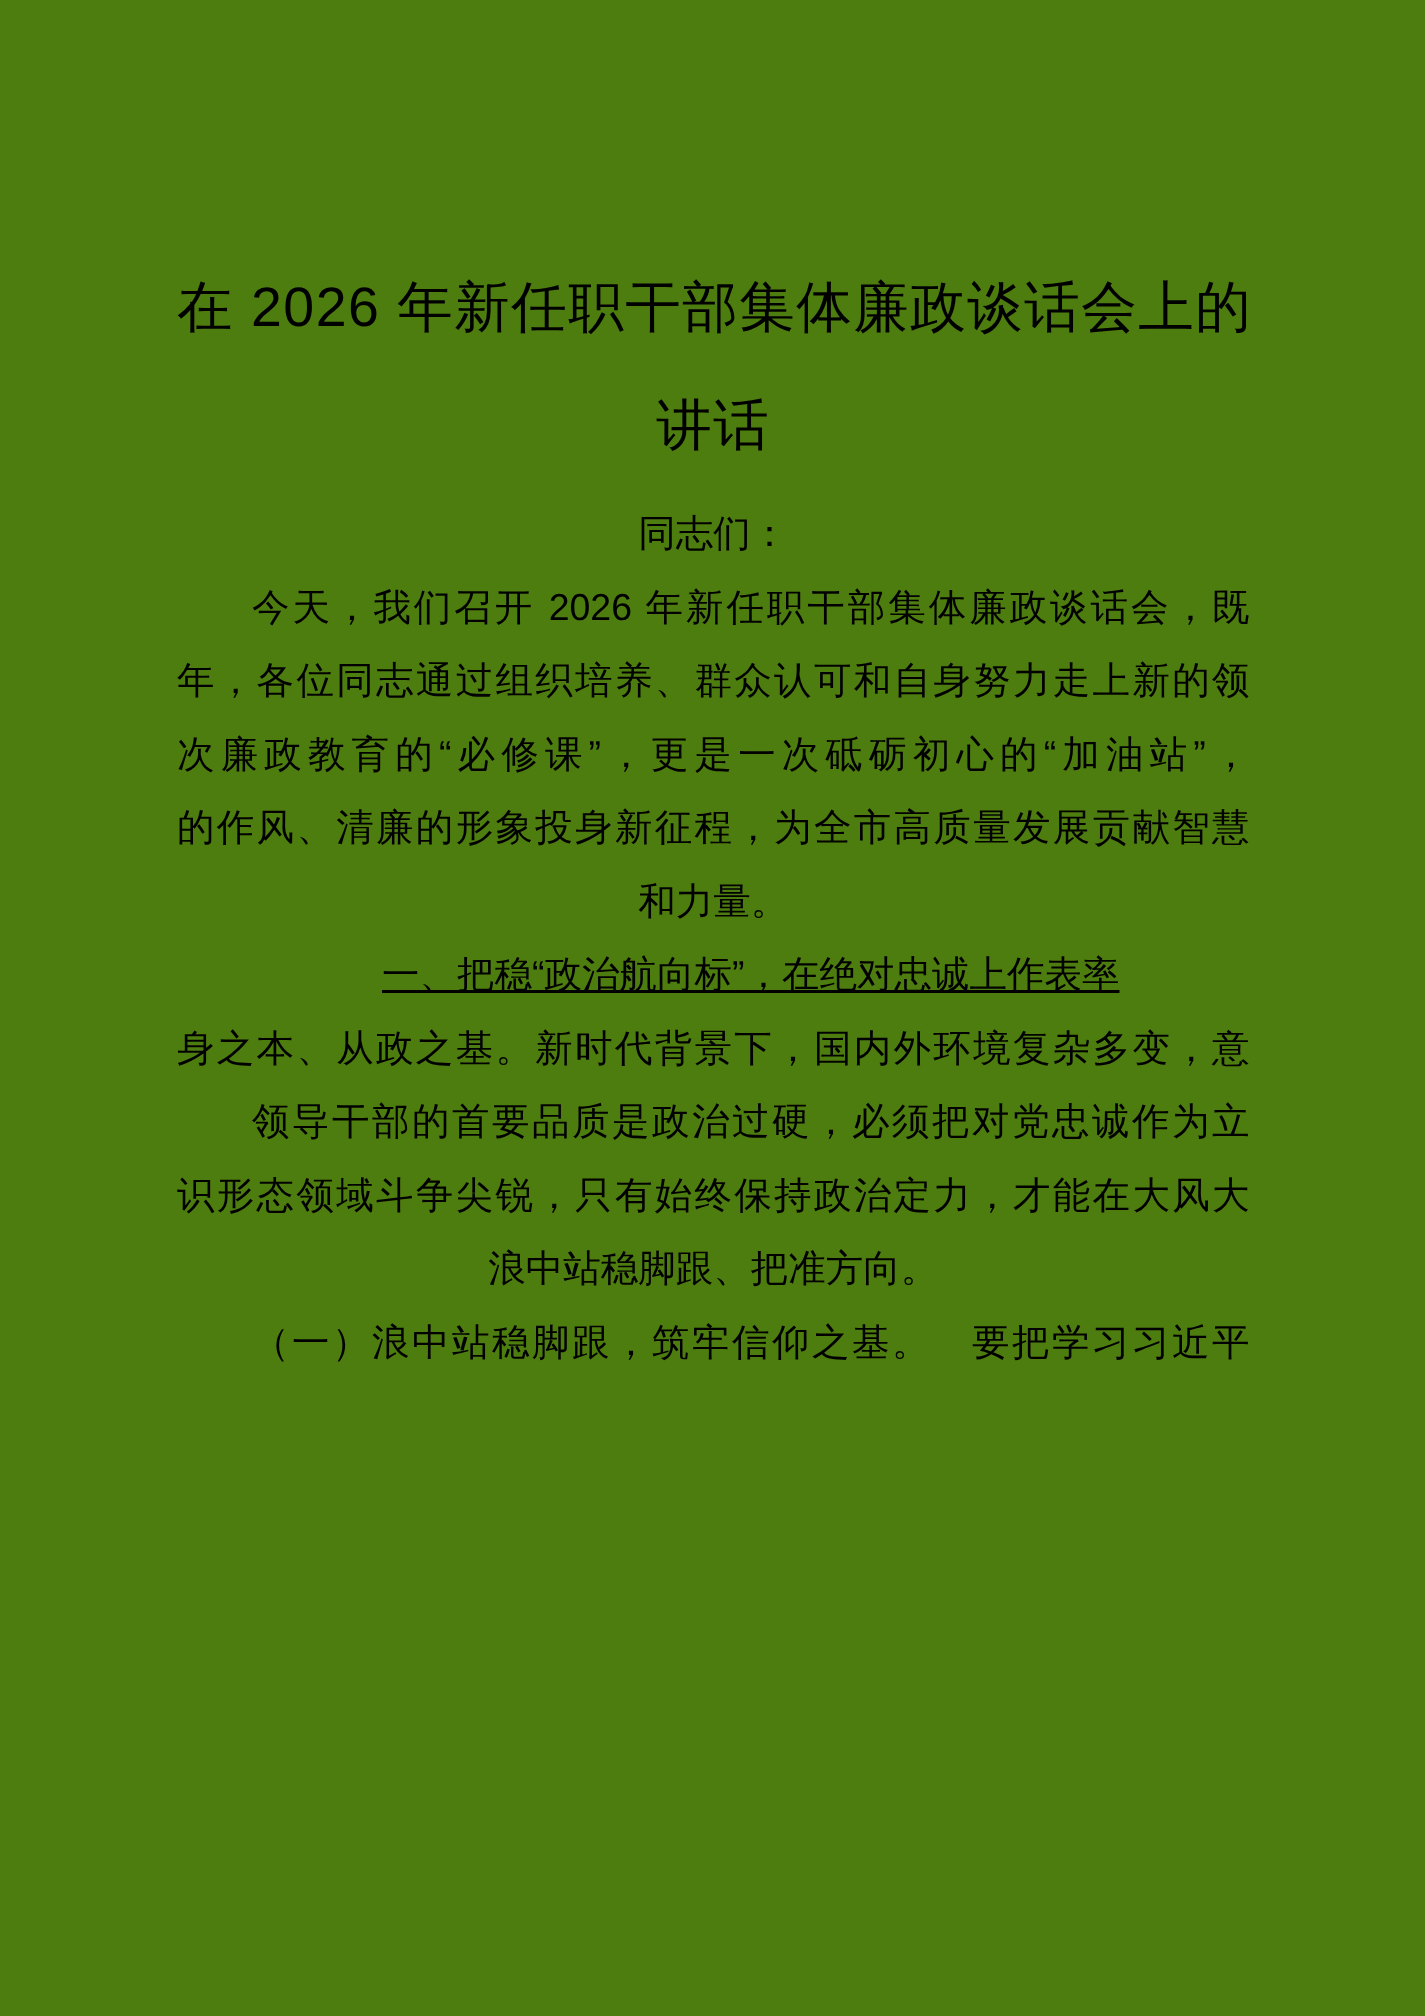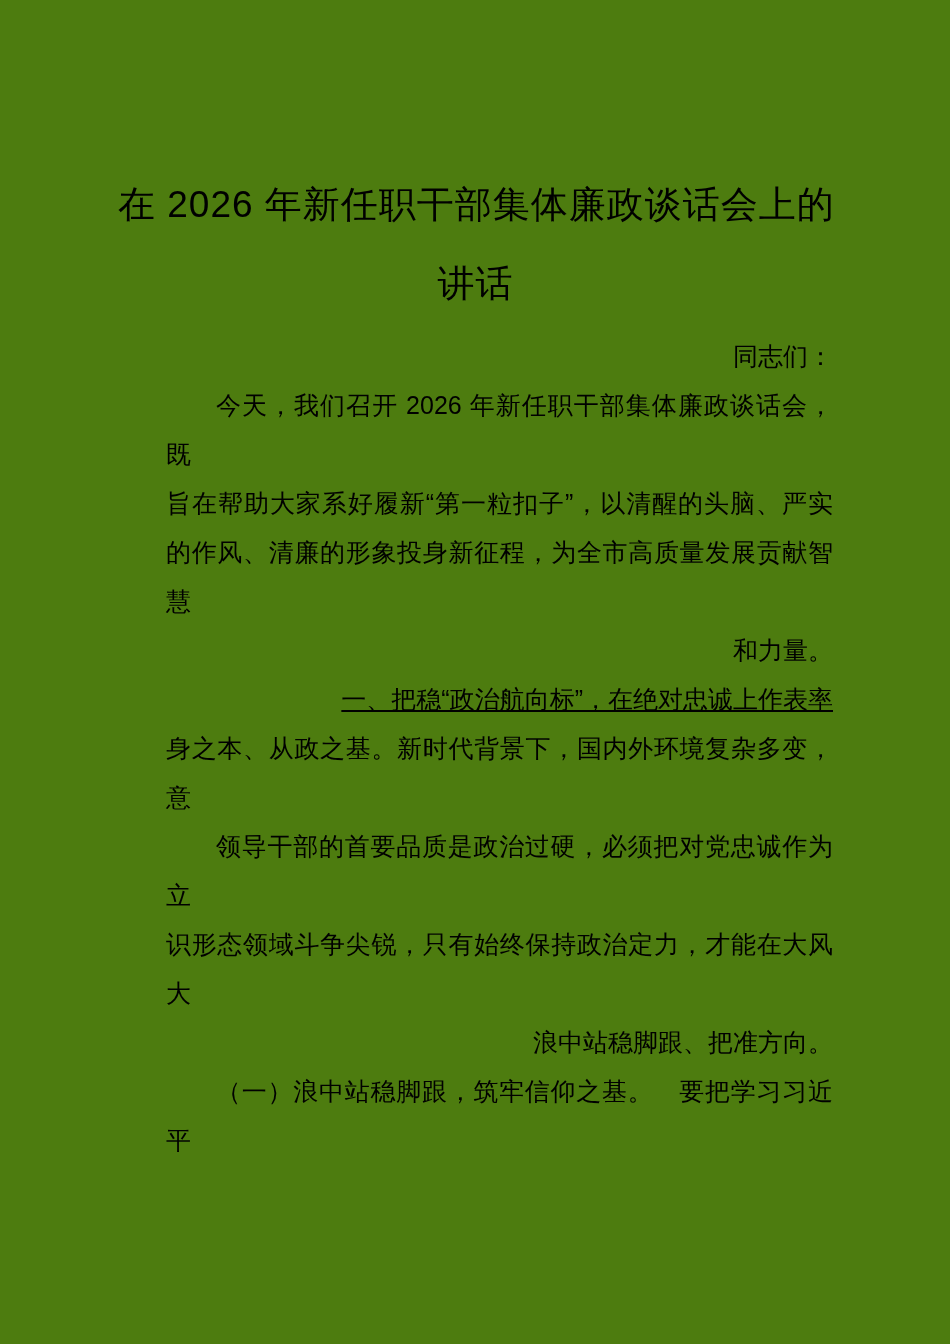--- a/index.html
+++ b/index.html
@@ -30,50 +30,50 @@
     text-align: center;
     letter-spacing: 1px;
     white-space: nowrap;
   }
   .doc-body {
     margin-top: 9px;
   }
   .doc-line {
     font-size: 25px;
     line-height: 49px;
-    text-align: right;
+    text-align: center;
     letter-spacing: 0;
   }
   .doc-line.indent {
     text-indent: 50px;
   }
   .doc-line.fill {
     text-align: justify;
     text-align-last: justify;
-    margin-left: 48px;
     -moz-text-align-last: justify;
   }
   .doc-line.heading {
     font-weight: 500;
     text-decoration: underline;
   }
 </style>
 </head>
 <body>
 
 <div class="page">
   <div class="content">
     <div class="doc-title">
       <div class="title-line">在 2026 年新任职干部集体廉政谈话会上的</div>
       <div class="title-line">讲话</div>
     </div>
     <div class="doc-body">
         <div class="doc-line">同志们：</div>
         <div class="doc-line indent fill">今天，我们召开 2026 年新任职干部集体廉政谈话会，既</div>
-        <div class="doc-line fill">旨在帮助大家系好履新“第一粒扣子”，以清醒的头脑、严实</div>
+        <div class="doc-line fill">年，各位同志通过组织培养、群众认可和自身努力走上新的领</div>
+        <div class="doc-line fill">次廉政教育的“必修课”，更是一次砥砺初心的“加油站”，</div>
         <div class="doc-line fill">的作风、清廉的形象投身新征程，为全市高质量发展贡献智慧</div>
         <div class="doc-line">和力量。</div>
         <div class="doc-line indent heading">一、把稳“政治航向标”，在绝对忠诚上作表率</div>
         <div class="doc-line fill">身之本、从政之基。新时代背景下，国内外环境复杂多变，意</div>
         <div class="doc-line indent fill">领导干部的首要品质是政治过硬，必须把对党忠诚作为立</div>
         <div class="doc-line fill">识形态领域斗争尖锐，只有始终保持政治定力，才能在大风大</div>
         <div class="doc-line">浪中站稳脚跟、把准方向。</div>
         <div class="doc-line indent fill">（一）浪中站稳脚跟，筑牢信仰之基。　要把学习习近平</div>
       </div>
   </div>

